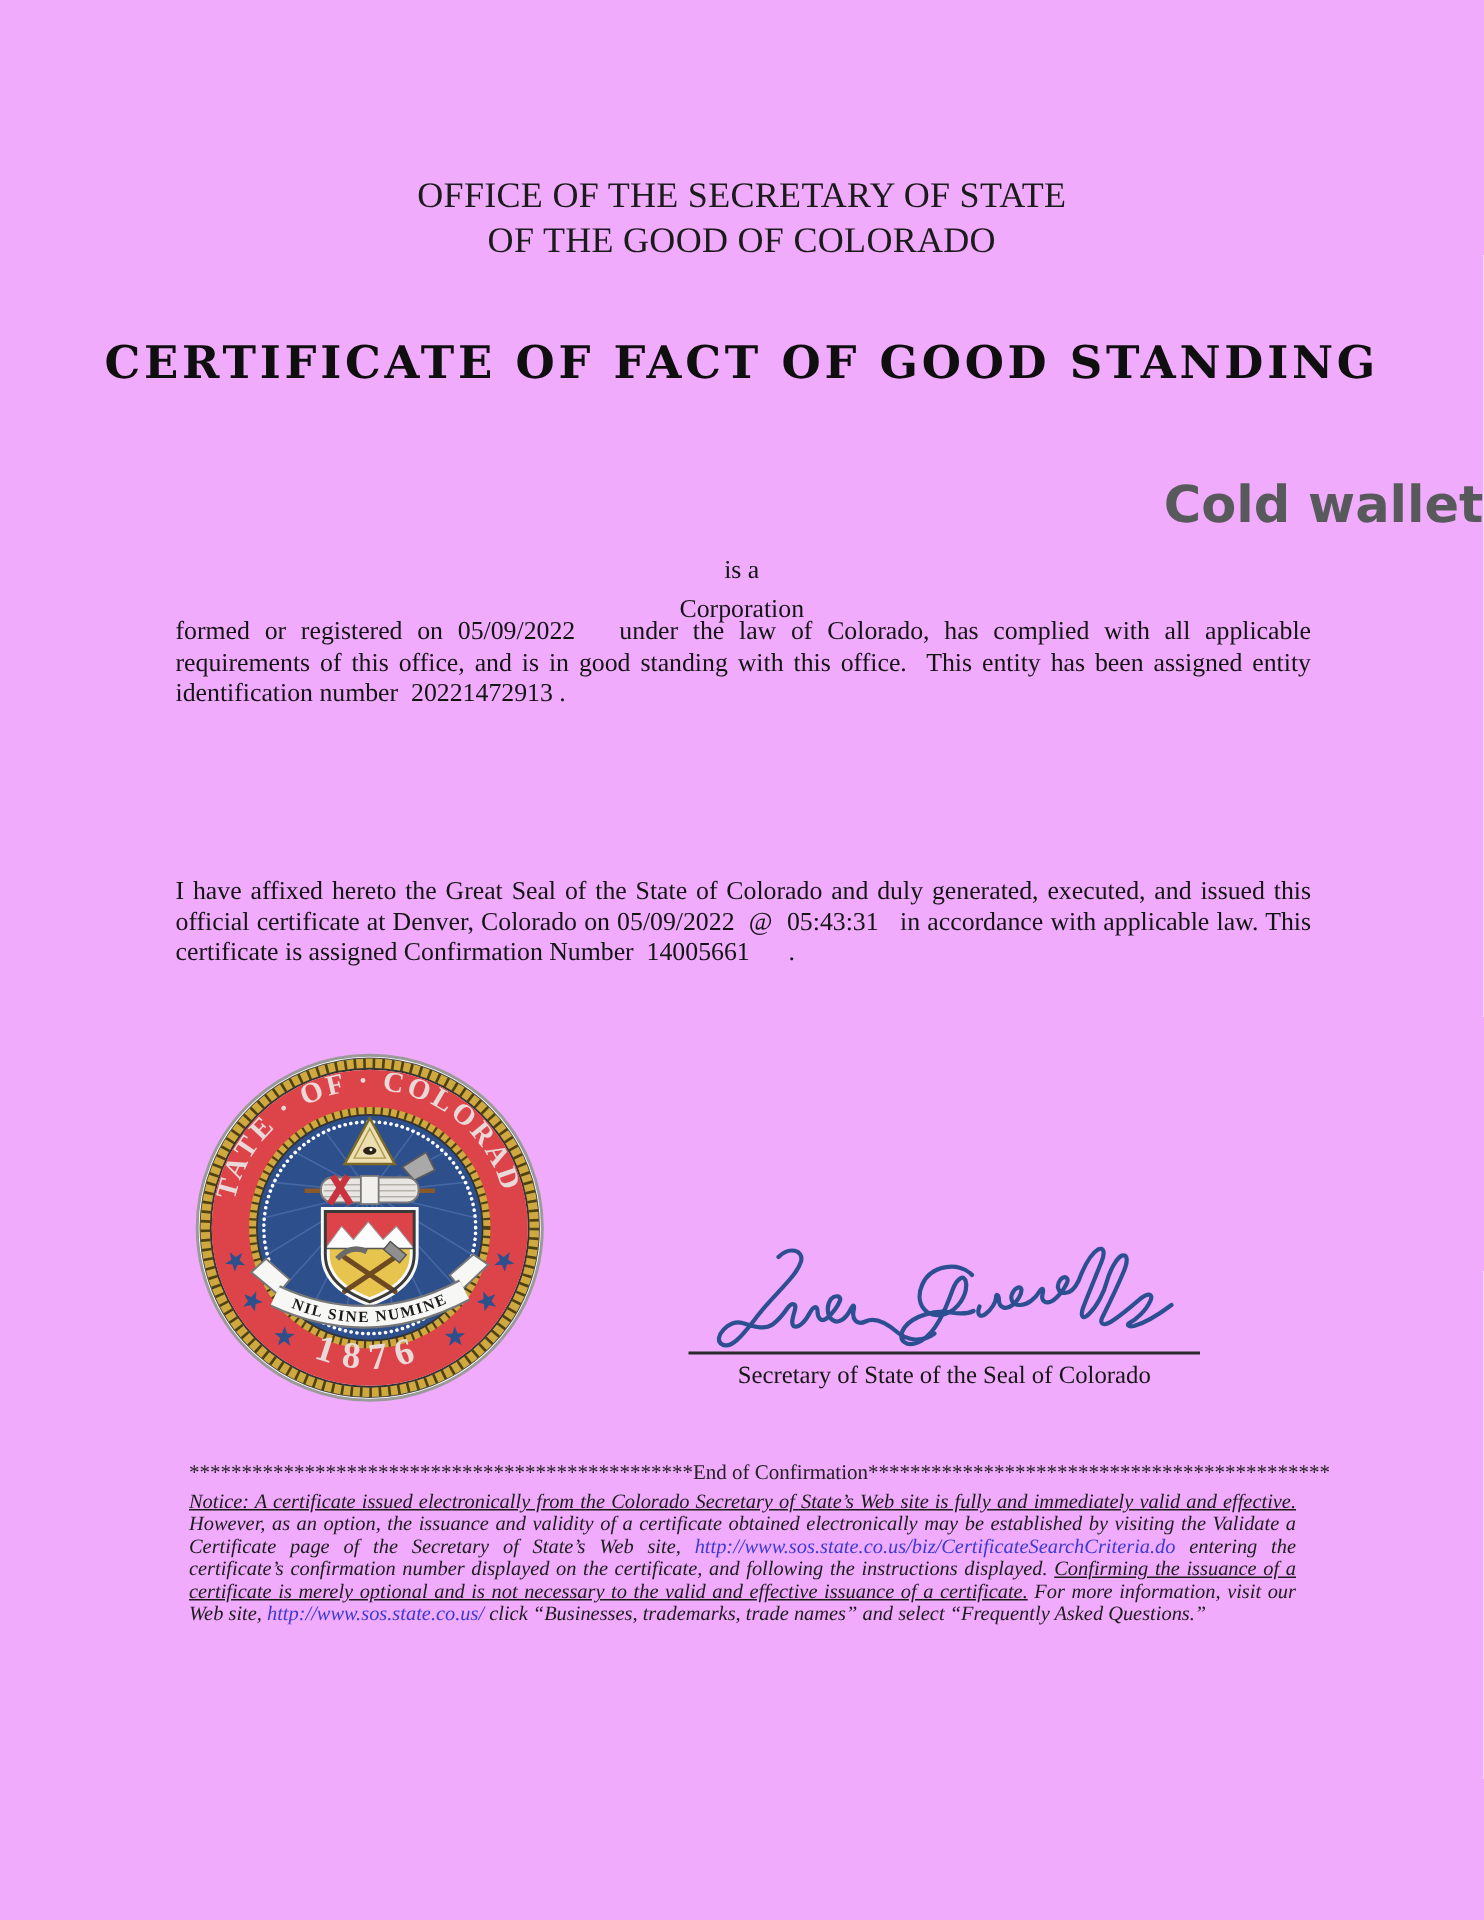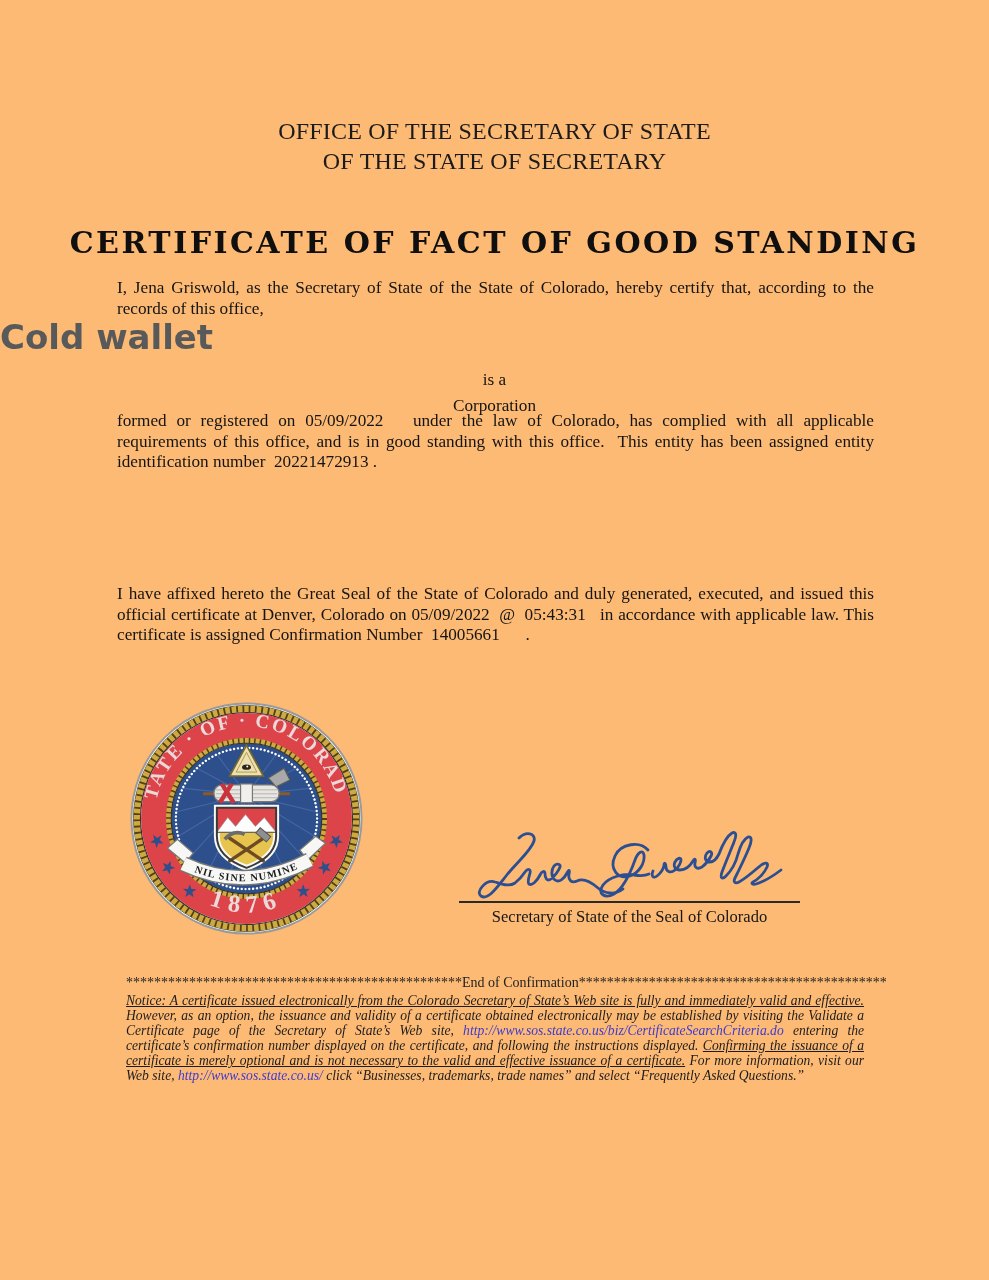--- a/index.html
+++ b/index.html
@@ -1,19 +1,19 @@
 <!DOCTYPE html>
 <html><head>
 <meta charset="utf-8">
 <style>
   html,body{margin:0;padding:0;background:#ffffff;}
   .page{
     position:relative;
     width:989px;height:1280px;
-    background:#fdba74;
+    background:#f0abfc;
     font-family:"Liberation Serif", serif;
     color:#171717;
     overflow:hidden;
   }
   .header{
     position:absolute;top:116px;left:0;right:0;
     text-align:center;
     font-size:24px;line-height:30px;
     color:#1b1b1b;
     letter-spacing:0.2px;
@@ -33,21 +33,21 @@
     font-size:17.2px;line-height:20.6px;
     text-align:justify;
     color:#141414;
   }
   .p-intro{top:278px;}
   .p-formed{top:411px;}
   .p-reflects{top:502px;}
   .p-affixed{top:584px;font-family:Liberation Serif, serif;}
   .entity-name{
     position:absolute;top:318px;left:0;right:0;
-    text-align:left;
+    text-align:right;
     font-family:"DejaVu Sans", sans-serif;
     font-weight:bold;
     font-size:34px;line-height:38px;
   }
   .center-line{
     position:absolute;left:0;right:0;
     text-align:center;
     font-size:17.2px;
     color:#141414;
   }
@@ -83,26 +83,25 @@
   .notice .u{text-decoration:underline;}
   .notice .link{font-style:italic;text-decoration:none;cursor:pointer;}
 </style>
 </head>
 <body>
 
 <div class="page">
 
   <div class="header">
     <div>OFFICE OF THE SECRETARY OF STATE</div>
-    <div>OF THE STATE OF SECRETARY</div>
+    <div>OF THE GOOD OF COLORADO</div>
   </div>
 
   <div class="doc-title">CERTIFICATE OF FACT OF GOOD STANDING</div>
 
-  <div class="body-par p-intro">I, Jena Griswold, as the Secretary of State of the State of Colorado, hereby certify that, according to the records of this office,</div>
 
   <div class="entity-name" style="color: rgb(88, 89, 91);">Cold wallet</div>
 
   <div class="center-line is-a">is a</div>
   <div class="center-line entity-type">Corporation</div>
 
   <div class="body-par p-formed">formed or registered on 05/09/2022&nbsp;&nbsp; under the law of Colorado, has complied with all applicable requirements of this office, and is in good standing with this office.&nbsp; This entity has been assigned entity identification number &nbsp;20221472913&nbsp;.</div>
   <div class="body-par p-affixed">I have affixed hereto the Great Seal of the State of Colorado and duly generated, executed, and issued this official certificate at Denver, Colorado on 05/09/2022&nbsp; @&nbsp; 05:43:31&nbsp;&nbsp; in accordance with applicable law. This certificate is assigned Confirmation Number &nbsp;14005661&nbsp;&nbsp;&nbsp;&nbsp;&nbsp;&nbsp;.</div>
 
   <div class="seal-wrap">

